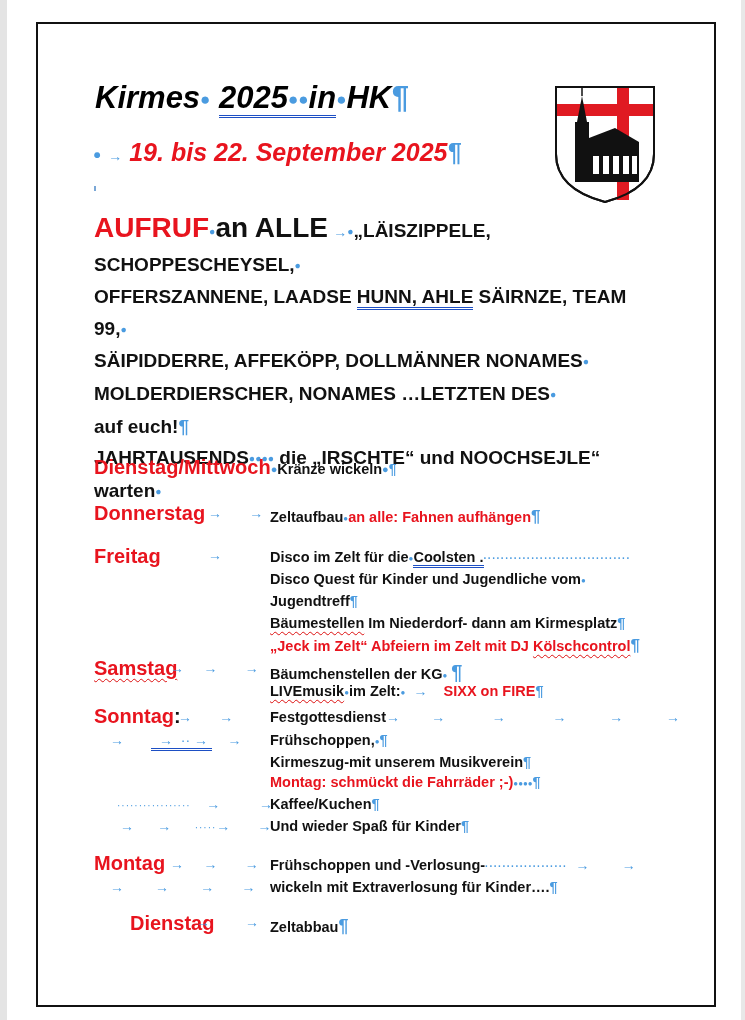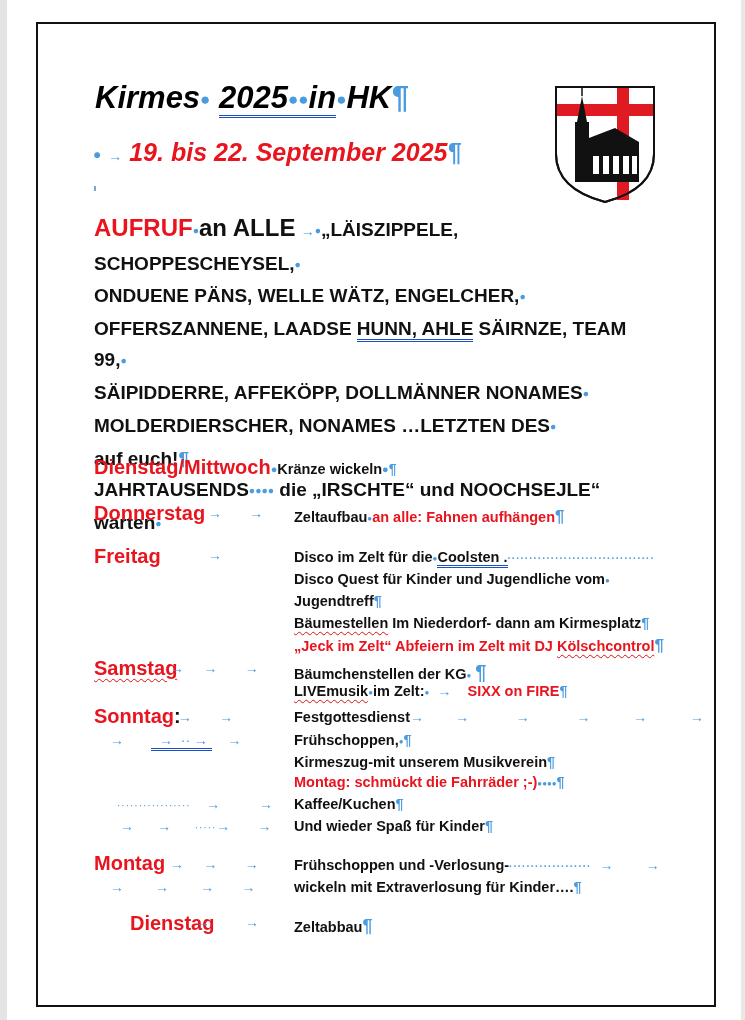--- a/index.html
+++ b/index.html
@@ -30,23 +30,23 @@
     position:absolute; left:93px; top:138px; font-size:25px; font-weight:bold; font-style:italic;
     white-space:nowrap;
   }
   .tiny-mark { position:absolute; left:94px; top:186px; width:2px; height:5px; background:#7aa7d6; }
   .crest { position:absolute; left:553px; top:84px; width:104px; height:120px; }
 
   .callout {
     position:absolute; left:94px; top:212px; width:570px;
     font-size:19px; font-weight:bold; line-height:31.5px; color:#111;
   }
-  .callout .big { font-size:24px; }
+  .callout .big { font-size:28px; }
   .day { position:absolute; left:94px; font-size:20px; font-weight:bold; color:#e8141e; white-space:nowrap; }
-  .ev { position:absolute; left:270px; font-size:14.5px; font-weight:bold; white-space:nowrap;margin-left:24px; }
+  .ev { position:absolute; left:270px; font-size:14.5px; font-weight:bold; white-space:nowrap; }
   .tabs { position:absolute; font-size:14px; color:#4a9be0; white-space:nowrap; }
 </style>
 </head>
 <body>
 
 <div class="gutter-left"></div>
 <div class="gutter-right"></div>
 <div class="page-border"></div>
 
 <div class="title">
@@ -71,21 +71,20 @@
   <polygon points="36,54 62,44 86,58 86,98 36,98" fill="#111"></polygon>
   <rect x="40" y="72" width="6" height="18" fill="#fff"></rect>
   <rect x="50" y="72" width="6" height="18" fill="#fff"></rect>
   <rect x="60" y="72" width="6" height="18" fill="#fff"></rect>
   <rect x="70" y="72" width="6" height="18" fill="#fff"></rect>
   <rect x="79" y="72" width="5" height="18" fill="#fff"></rect>
 </svg>
 
 <div class="callout">
   <div><span class="big red">AUFRUF</span><span class="dot">●</span><span class="big">an ALLE</span> <span class="tab">→</span><span class="dot">●</span><span>„LÄISZIPPELE, SCHOPPESCHEYSEL,</span><span class="dot">●</span></div>
-  <div><span>ONDUENE PÄNS, WELLE WÄTZ, ENGELCHER,</span><span class="dot">●</span></div>
   <div><span>OFFERSZANNENE, LAADSE</span> <span class="dbl-ul">HUNN,  AHLE</span> <span>SÄIRNZE, TEAM 99,</span><span class="dot">●</span></div>
   <div><span>SÄIPIDDERRE, AFFEKÖPP, DOLLMÄNNER NONAMES</span><span class="dot">●</span></div>
   <div><span>MOLDERDIERSCHER, NONAMES …LETZTEN DES</span><span class="dot">●</span></div>
   <div><span>auf euch!</span><span class="pm">¶</span></div>
   <div><span>JAHRTAUSENDS</span><span class="dot">●●●●</span> <span>die „IRSCHTE“ und NOOCHSEJLE“ warten</span><span class="dot">●</span></div>
 </div>
 
 <div class="day" style="top:456px;">
   <span>Dienstag/Mittwoch</span><span class="dot">●</span><span class="blk" style="font-size:14.5px;">Kränze wickeln</span><span class="dot">●</span><span class="pm" style="font-size:14px;">¶</span>
 </div>

